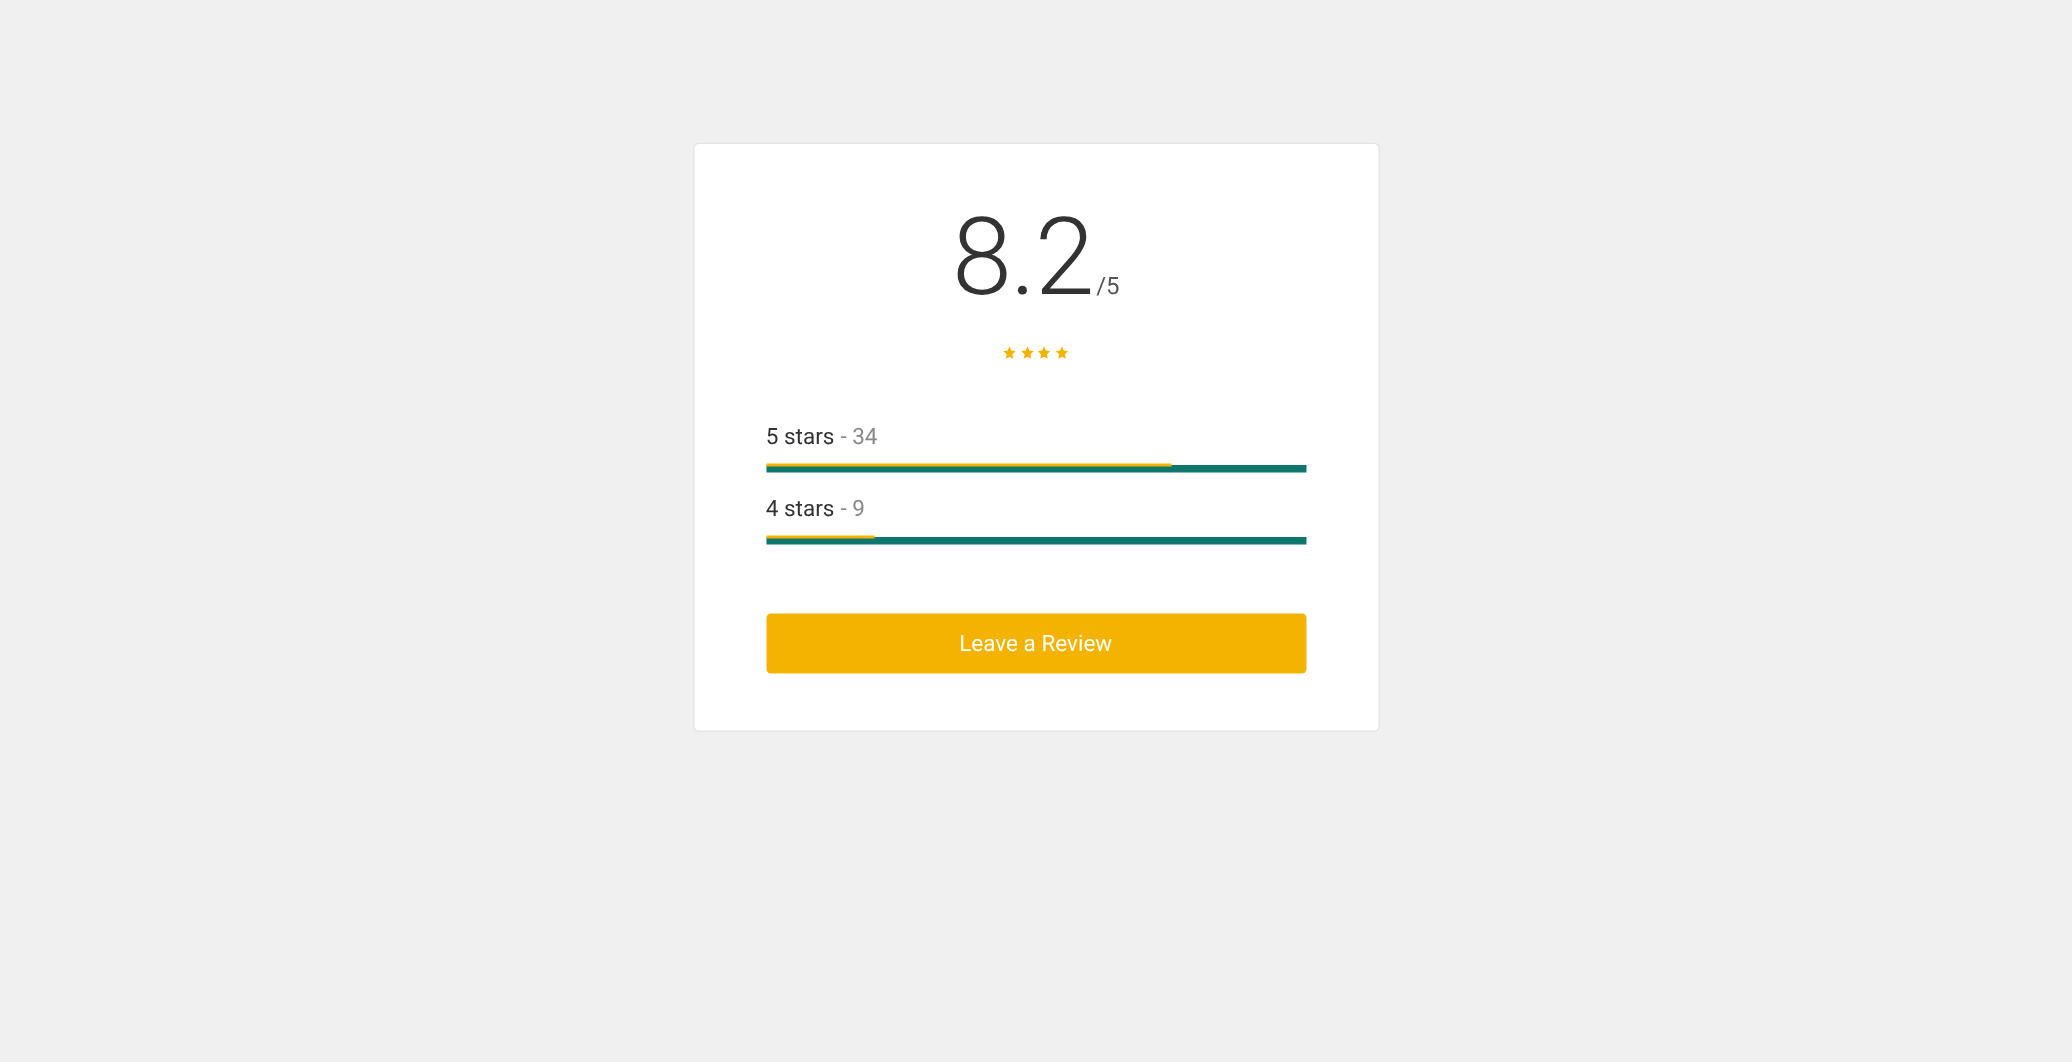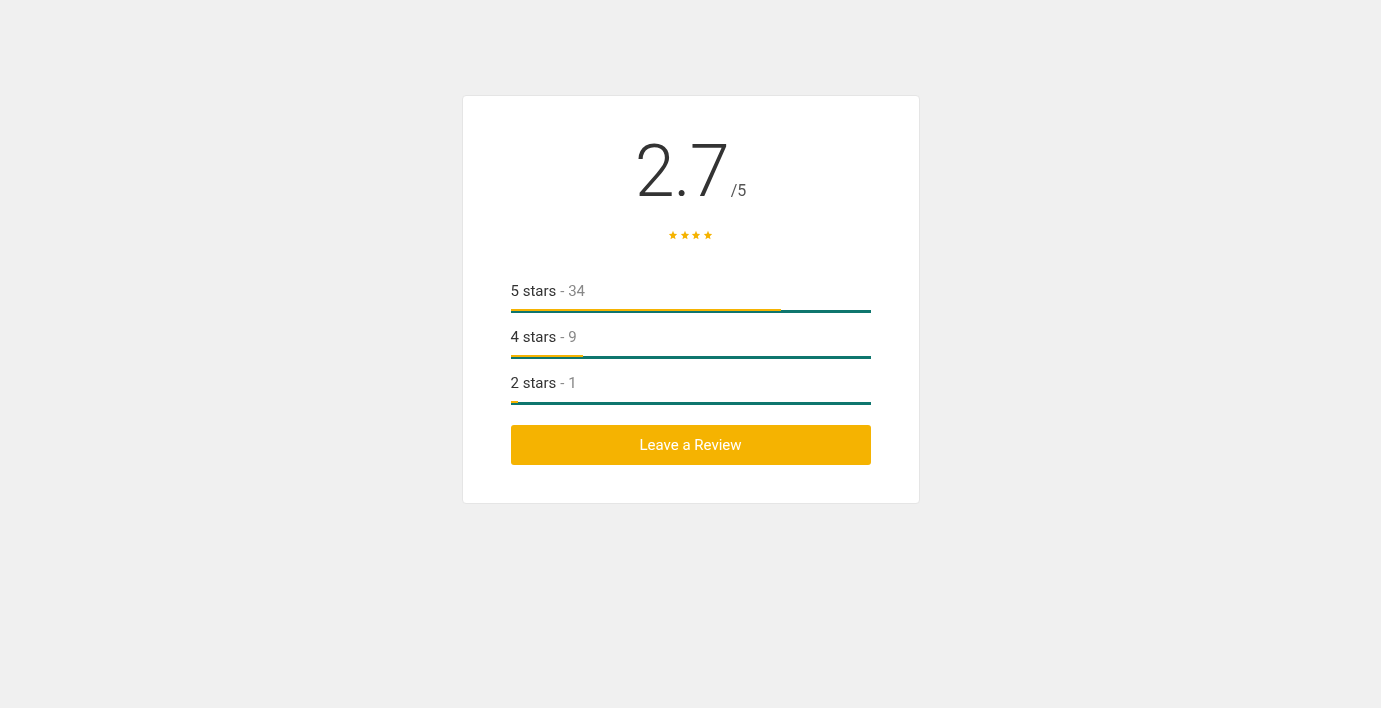--- a/index.html
+++ b/index.html
@@ -73,21 +73,21 @@
     }
     
     .breakdown {
       margin-top: 10px;
     }
     
     .breakdown-row {
       position: relative;
       padding-top: 14px;
       padding-bottom: 10px;
-      border-bottom: 3px solid #0f766e;
+      border-bottom: 5px solid #0f766e;
     }
     
     .breakdown-label {
       font-size: 15px;
       color: #333333;
       font-weight: 400;
     }
     
     .breakdown-count-sep {
       color: #888888;
@@ -108,33 +108,33 @@
     }
     
     .leave-review-btn {
       width: 100%;
       background-color: #f5b301;
       color: #ffffff;
       border: none;
       border-radius: 3px;
       font-size: 15px;
       padding: 11px 0;
-      margin-top: 20px;
+      margin-top: 46px;
       cursor: pointer;
       font-family: inherit;
     }
   </style>
 </head>
 <body>
 
 <div class="card">
 
   <div class="rating-header">
     <div class="rating-value">
-      <span class="rating-big">2.7</span>
+      <span class="rating-big">8.2</span>
       <span class="rating-max">/5</span>
     </div>
     <div class="stars-row">
       <span class="star-icon">
         <svg viewBox="0 0 24 24" fill="#f5b301">
             <path d="M12 2l2.9 6.9L22 9.8l-5.5 5 1.6 7.2L12 18.6 5.9 22l1.6-7.2L2 9.8l7.1-.9L12 2z"></path>
           </svg>
       </span>
       <span class="star-icon">
         <svg viewBox="0 0 24 24" fill="#f5b301">
@@ -160,23 +160,17 @@
       <span class="breakdown-count-sep"> - </span>
       <span class="breakdown-count">34</span>
       <div class="breakdown-bar" style="width:75%"></div>
     </div>
     <div class="breakdown-row">
       <span class="breakdown-label">4 stars</span>
       <span class="breakdown-count-sep"> - </span>
       <span class="breakdown-count">9</span>
       <div class="breakdown-bar" style="width:20%"></div>
     </div>
-    <div class="breakdown-row">
-      <span class="breakdown-label">2 stars</span>
-      <span class="breakdown-count-sep"> - </span>
-      <span class="breakdown-count">1</span>
-      <div class="breakdown-bar" style="width:2%"></div>
-    </div>
   </div>
 
   <button class="leave-review-btn">Leave a Review</button>
 
 </div>
 
 </body></html>

